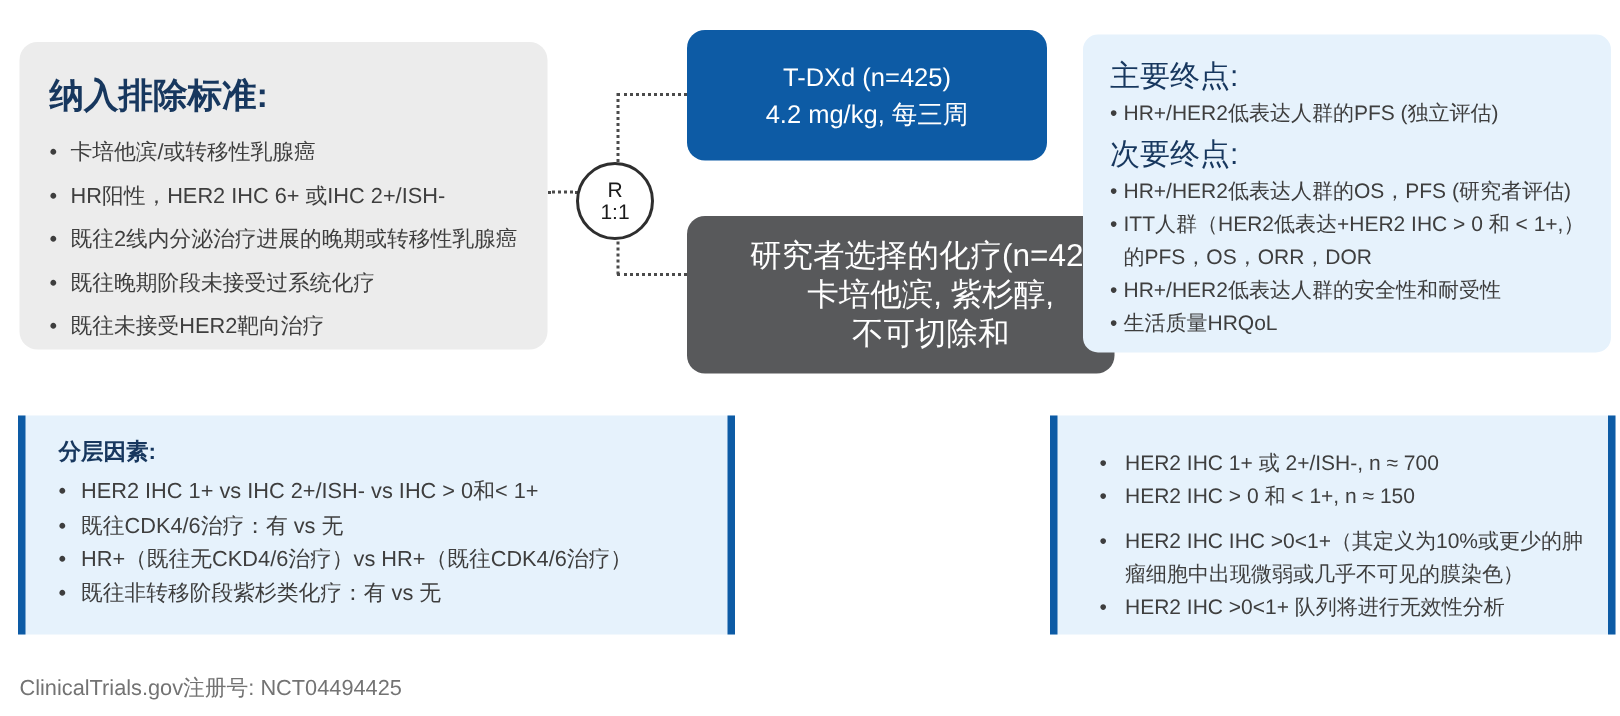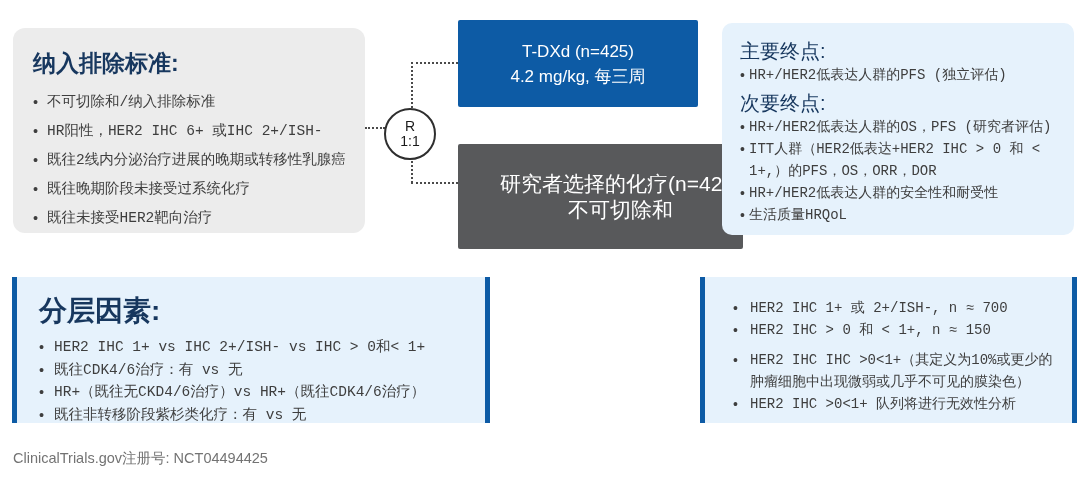--- a/index.html
+++ b/index.html
@@ -7,69 +7,69 @@
   .stage { position:relative; width:1080px; height:477px; background:#ffffff; overflow:hidden; }
   .panel { position:absolute; box-sizing:border-box; overflow:hidden; }
 
   
   .inclusion { left:13px; top:28px; width:352px; height:205px; background:#ECECEC; border-radius:12px; padding:20px 8px 0 20px; }
   .inclusion h2 { margin:0 0 9px 0; font-size:23px; font-weight:bold; color:#17375E; }
 
   
   .brow { display:flex; align-items:flex-start; color:#3E3E3E; }
   .brow .dot { flex:none; }
-  .brow .txt { flex:1;font-family:Liberation Mono, monospace; }
+  .brow .txt { flex:1; }
   .inclusion .brow { font-size:14.5px; line-height:29px; }
   .inclusion .dot { width:14px; }
 
   
   .rand-circle { position:absolute; left:384px; top:108px; width:48px; height:48px; border:2px solid #2E2E2E;
                  border-radius:50%; background:#ffffff; display:flex; flex-direction:column; justify-content:center;
                  align-items:center; font-size:14px; line-height:15px; color:#1A1A1A; }
   .dot-h { position:absolute; height:0; border-top:2px dotted #4A4A4A; }
   .dot-v { position:absolute; width:0; border-left:2px dotted #4A4A4A; }
 
   
-  .arm { position:absolute; border-radius:2px; color:#ffffff; display:flex; flex-direction:column;
+  .arm { position:absolute; border-radius:12px; color:#ffffff; display:flex; flex-direction:column;
          justify-content:center; align-items:center; text-align:center; }
   .arm-tdxd { left:458px; top:20px; width:240px; height:87px; background:#0D5BA5; font-size:17px; line-height:25px; }
   .arm-chemo { left:458px; top:144px; width:245px; height:105px; background:#58595B; font-size:21px; line-height:26px;padding-left:40px; }
 
   
   .endpoints { left:722px; top:23px; width:352px; height:212px; background:#E6F2FC; border-radius:10px; padding:15px 12px 0 18px; }
   .endpoints h3 { margin:0; font-size:20px; font-weight:normal; color:#17375E; line-height:26px; }
   .endpoints .sec-title { margin-top:4px; }
   .endpoints .brow { font-size:14px; line-height:22px; }
   .endpoints .dot { width:9px; }
 
   
   .sidebar-panel { background:#E6F2FC; border-left:5px solid #0D5BA5; border-right:5px solid #0D5BA5; }
   .strat { left:12px; top:277px; width:478px; height:146px; padding:15px 8px 0 22px; }
-  .strat h3 { margin:0 0 6px 0; font-size:28px; font-weight:bold; color:#17375E; }
+  .strat h3 { margin:0 0 6px 0; font-size:15px; font-weight:bold; color:#17375E; }
   .strat .brow { font-size:14.5px; line-height:22.5px; }
   .strat .dot { width:15px; }
 
   .cohort { left:700px; top:277px; width:377px; height:146px; padding:20px 16px 0 28px; }
   .cohort .brow { font-size:14px; line-height:22px; }
   .cohort .dot { width:17px; }
   .cohort .group-gap { height:8px; }
 
   
   .footer { position:absolute; left:13px; top:449px; font-size:14.5px; color:#737373; }
 </style>
 </head>
 <body>
 
 <div class="stage">
 
   <div class="panel inclusion">
     <h2>纳入排除标准:</h2>
     <div class="brow">
       <span class="dot">•</span>
-      <span class="txt">不可切除和/纳入排除标准</span>
+      <span class="txt">卡培他滨/或转移性乳腺癌</span>
     </div>
     <div class="brow">
       <span class="dot">•</span>
       <span class="txt">HR阳性，HER2 IHC 6+ 或IHC 2+/ISH-</span>
     </div>
     <div class="brow">
       <span class="dot">•</span>
       <span class="txt">既往2线内分泌治疗进展的晚期或转移性乳腺癌</span>
     </div>
     <div class="brow">
@@ -93,20 +93,21 @@
     <span>1:1</span>
   </div>
 
   <div class="arm arm-tdxd">
     <div>T-DXd (n=425)</div>
     <div>4.2 mg/kg, 每三周</div>
   </div>
 
   <div class="arm arm-chemo">
     <div>研究者选择的化疗(n=425)</div>
+    <div>卡培他滨, 紫杉醇,</div>
     <div>不可切除和</div>
   </div>
 
   <div class="panel endpoints">
     <h3>主要终点:</h3>
     <div class="brow">
       <span class="dot">•</span>
       <span class="txt">HR+/HER2低表达人群的PFS (独立评估)</span>
     </div>
     <h3 class="sec-title">次要终点:</h3>

